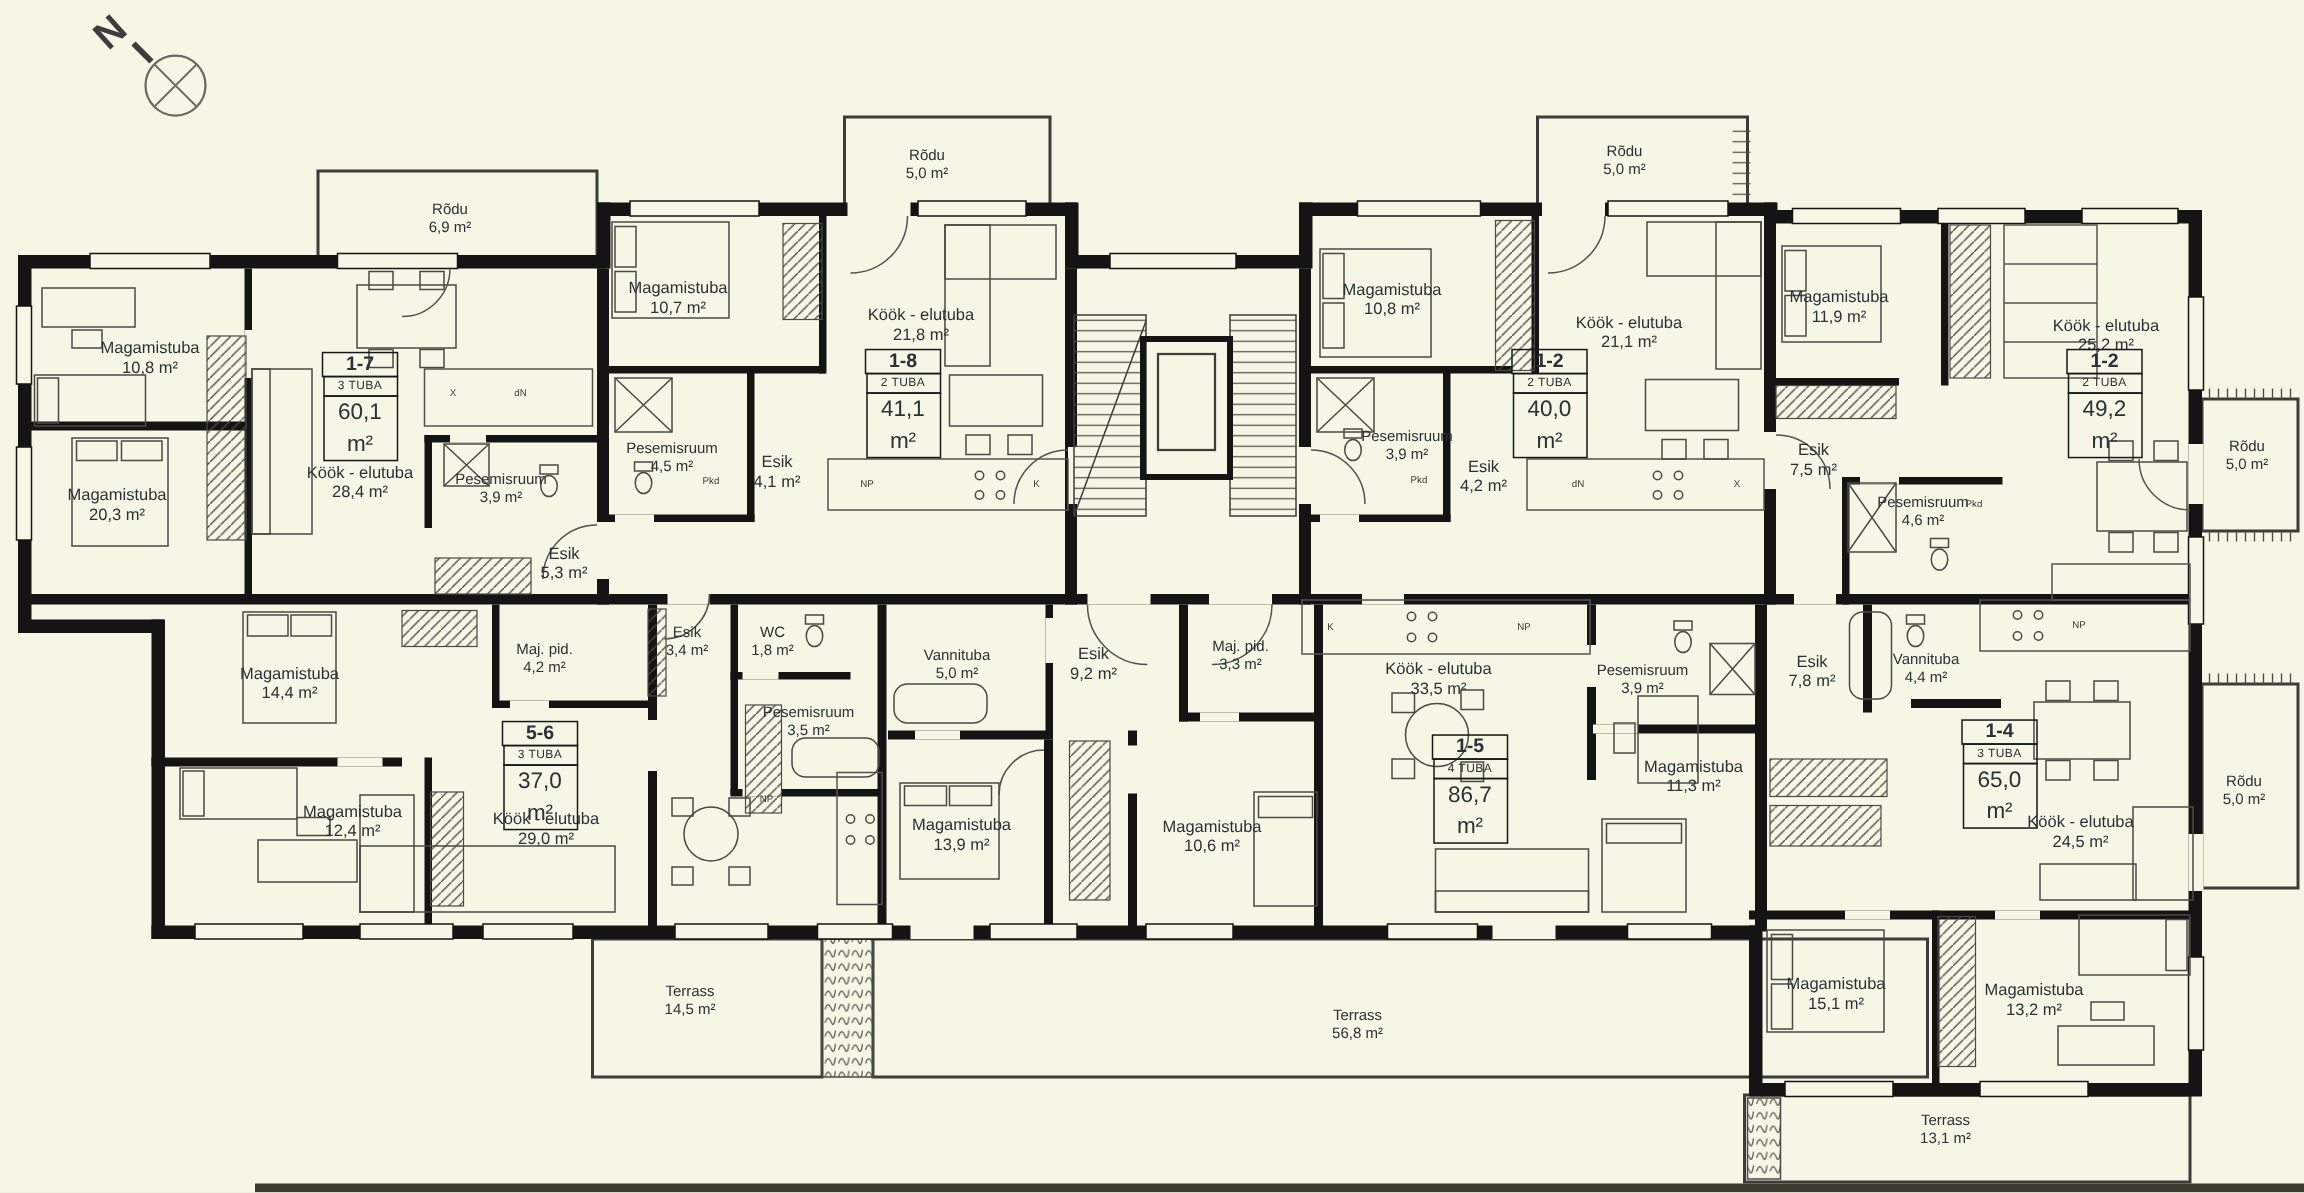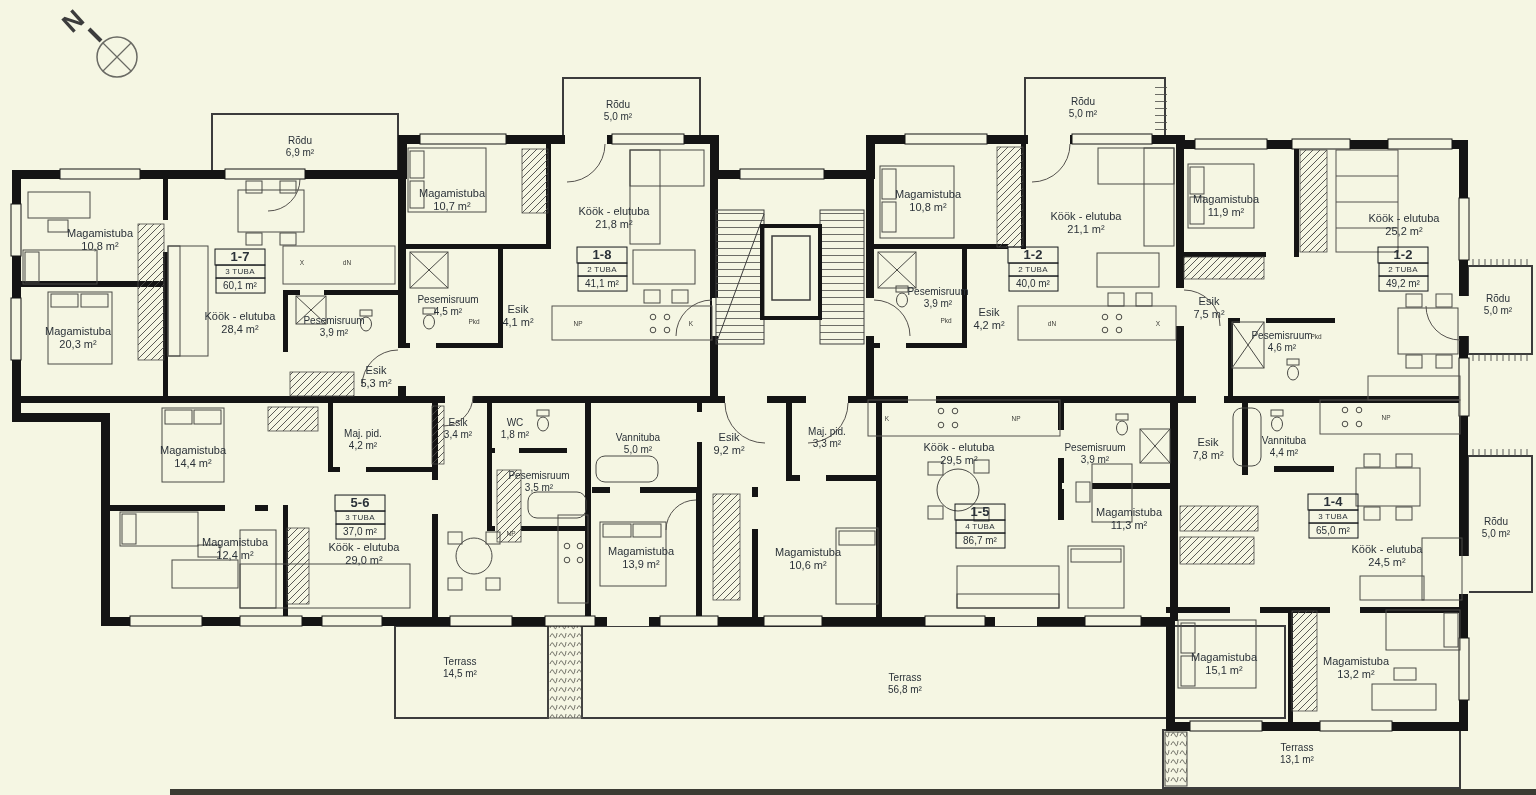--- a/index.html
+++ b/index.html
@@ -6,21 +6,21 @@
   #canvas{position:relative;width:1536px;height:795px;background:#f5f6e3;overflow:hidden;
           font-family:"Liberation Sans", sans-serif;color:#2a3138;}
   #canvas svg{position:absolute;left:0;top:0;}
   .layer{position:absolute;left:0;top:0;width:100%;height:100%;}
   .rl{position:absolute;transform:translate(-50%,-50%);display:flex;flex-direction:column;
       text-align:center;font-size:11px;line-height:1.22;white-space:nowrap;color:#2a3138;justify-content:flex-end;}
   .tag{position:absolute;transform:translate(-50%,-50%);display:flex;flex-direction:column;align-items:center;}
   .tag span{display:block;box-sizing:border-box;text-align:center;background:transparent;}
   .t1{font-weight:bold;font-size:13px;line-height:1.15;border:1.6px solid #15181c;width:51px;}
   .t2{font-size:8px;line-height:1.5;border:1px solid #15181c;width:50px;margin-top:-1px;letter-spacing:.3px;}
-  .t3{font-size:10px;line-height:1.4;border:1px solid #15181c;width:50px;margin-top:-1px;}
+  .t3{font-size:15px;line-height:1.4;border:1px solid #15181c;width:50px;margin-top:-1px;}
   .fx{position:absolute;transform:translate(-50%,-50%);font-size:6.5px;color:#3c3c38;line-height:1;}
   .title{position:absolute;left:30px;top:746px;font-size:40px;font-style:italic;color:#15181c;}
   .north-n{position:absolute;left:64px;top:6px;font-size:26px;font-weight:bold;color:#3c3c3c;
            transform:rotate(-42deg);}
 </style>
 </head>
 <body>
 
 <div id="canvas">
 
@@ -534,21 +534,21 @@
         <span class="t2">3 TUBA</span>
         <span class="t3">37,0 m²</span>
       </div>
 
   <div class="rl" style="left:827px;top:438px;font-size:10px">
         <span>Maj. pid.</span>
         <span>3,3 m²</span>
       </div>
   <div class="rl" style="left:959px;top:454px">
         <span>Köök - elutuba</span>
-        <span>29,5 m²</span>
+        <span>33,5 m²</span>
       </div>
   <div class="rl" style="left:638px;top:444px;font-size:10px">
         <span>Vannituba</span>
         <span>5,0 m²</span>
       </div>
   <div class="rl" style="left:729px;top:444px">
         <span>Esik</span>
         <span>9,2 m²</span>
       </div>
   <div class="rl" style="left:641px;top:558px">

